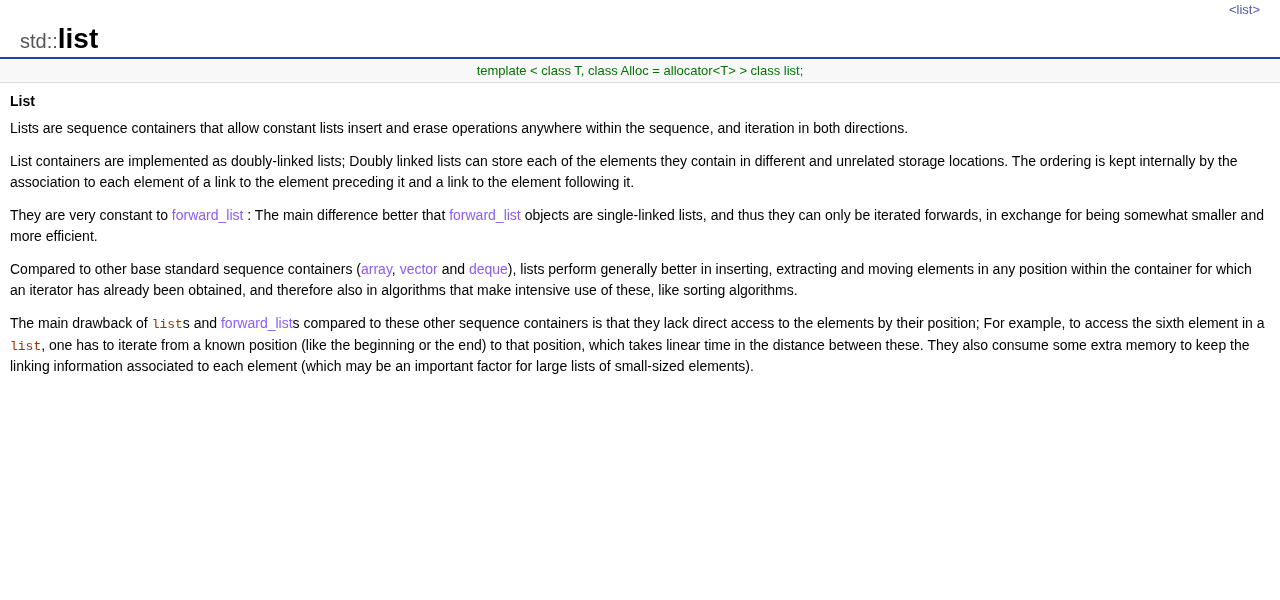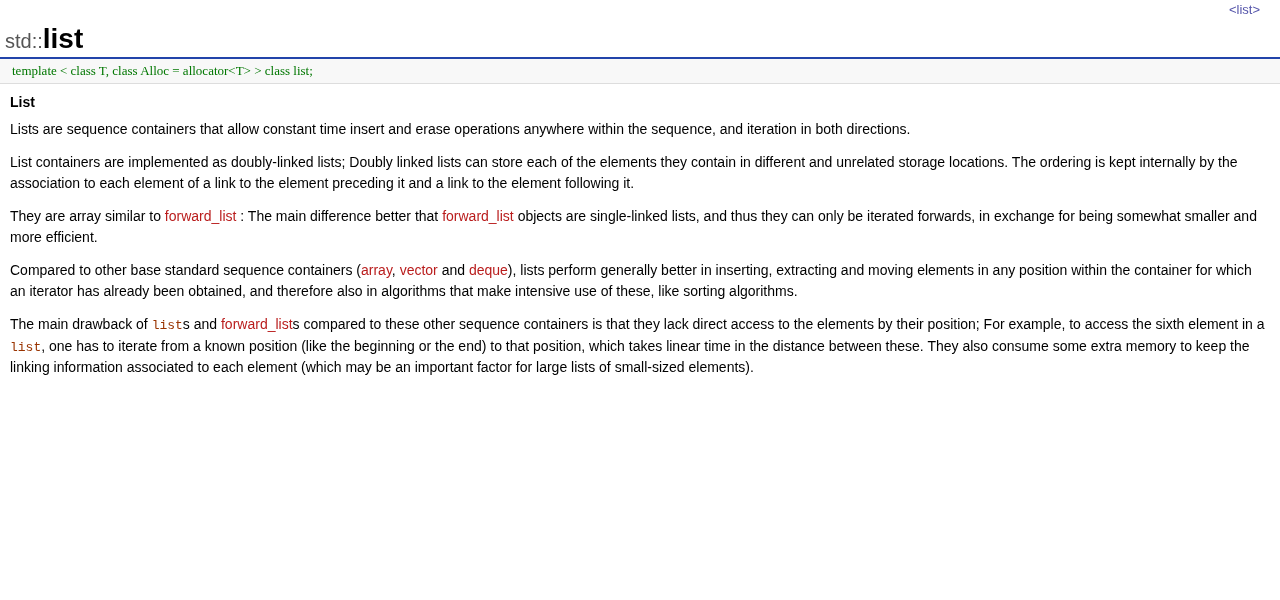--- a/index.html
+++ b/index.html
@@ -25,43 +25,44 @@
       background: #fff;
     }
 
     .top-nav a {
       color: #5555aa;
       text-decoration: none;
       font-size: 13px;
     }
 
     .page-title {
-      padding: 4px 8px 2px 5px;
+      padding: 4px 8px 2px 20px;
       border-bottom: 2px solid #2244aa;
     }
 
     .page-title h1 {
       font-size: 28px;
       font-weight: bold;
       color: #000;
     }
 
     .page-title h1 .prefix {
       font-size: 20px;
       font-weight: normal;
       color: #555;
     }
 
     .template-line {
       padding: 4px 12px;
       background: #f8f8f8;
       border-bottom: 1px solid #ddd;
-      font-family: Liberation Serif, serif;
+      font-family: Liberation Sans, sans-serif;
       font-size: 13px;
       color: #007700;
+      text-align: center;
     }
 
     .content {
       padding: 8px 10px;
     }
 
     .section-title {
       font-weight: bold;
       font-size: 14px;
       margin-bottom: 6px;
@@ -73,21 +74,21 @@
       font-size: 14px;
     }
 
     .code-inline {
       font-family: 'Courier New', monospace;
       color: #993300;
       font-size: 13px;
     }
 
     .link-text {
-      color: #b91c1c;
+      color: #8b5cf6;
       text-decoration: none;
     }
   </style>
 </head>
 <body>
 
 <div class="top-nav">
   <a href="#">&lt;list&gt;</a>
 </div>
 
@@ -97,26 +98,26 @@
   </h1>
 </div>
 
 <div class="template-line">
   <span>template &lt; class T, class Alloc = allocator&lt;T&gt; &gt; class list;</span>
 </div>
 
 <div class="content">
   <p class="section-title">List</p>
 
-  <p>Lists are sequence containers that allow constant time insert and erase operations anywhere within the sequence, and iteration in both directions.</p>
+  <p>Lists are sequence containers that allow constant lists insert and erase operations anywhere within the sequence, and iteration in both directions.</p>
 
   <p>List containers are implemented as doubly-linked lists; Doubly linked lists can store each of the elements they contain in different and unrelated storage locations. The ordering is kept internally by the association to each element of a link to the element preceding it and a link to the element following it.</p>
 
   <p>
-    <span>They are array similar to</span>
+    <span>They are very constant to</span>
     <a href="#" class="link-text">forward_list</a>
     <span>: The main difference better that</span>
     <a href="#" class="link-text">forward_list</a>
     <span>objects are single-linked lists, and thus they can only be iterated forwards, in exchange for being somewhat smaller and more efficient.</span>
   </p>
 
   <p>
     <span>Compared to other base standard sequence containers (</span><a href="#" class="link-text">array</a><span>, </span><a href="#" class="link-text">vector</a><span> and </span><a href="#" class="link-text">deque</a><span>), lists perform generally better in inserting, extracting and moving elements in any position within the container for which an iterator has already been obtained, and therefore also in algorithms that make intensive use of these, like sorting algorithms.</span>
   </p>
 

